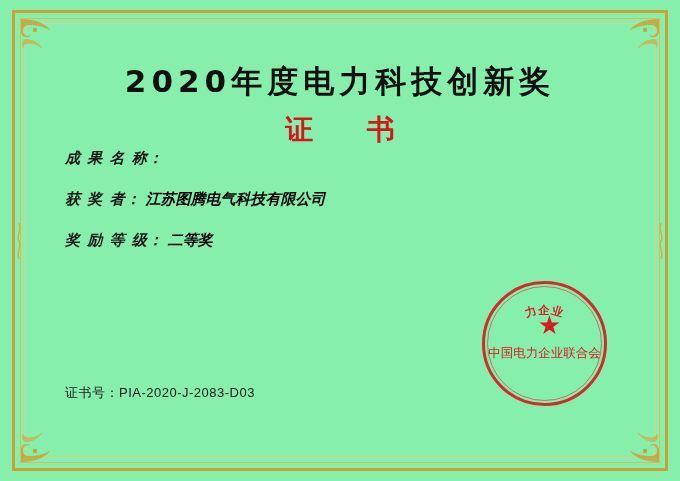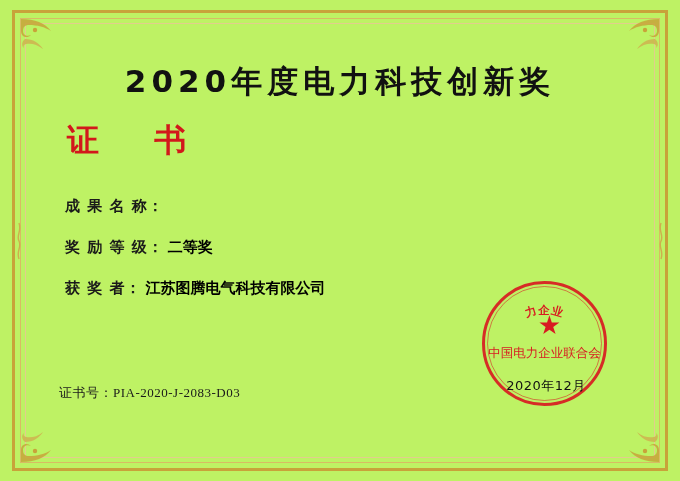--- a/index.html
+++ b/index.html
@@ -11,21 +11,21 @@
     height: 481px;
     background: #ffffff;
     font-family: "Liberation Sans", sans-serif;
     overflow: hidden;
   }
 
   .certificate {
     position: relative;
     width: 680px;
     height: 481px;
-    background: #bef264;
+    background: #86efac;
     box-sizing: border-box;
     padding-left: 8px;
   }
 
   
   .border-outer {
     position: absolute;
     left: 12px;
     top: 10px;
     right: 12px;
@@ -88,32 +88,33 @@
     margin-top: 16px;
     font-family: "DejaVu Sans", "Liberation Sans", sans-serif;
     font-size: 31px;
     font-weight: bold;
     letter-spacing: 5px;
     color: #111111;
     white-space: nowrap;
   }
 
   .title-sub {
-    margin-top: 16px;
+    text-align: center;
+    margin-top: 8px;
     font-family: "DejaVu Serif", "Liberation Serif", serif;
-    font-size: 32px;
+    font-size: 28px;
     font-weight: bold;
     letter-spacing: 22px;
     text-indent: 22px;
     color: #d2181b;
   }
 
   .fields {
-    margin-top: 34px;
     padding-left: 20px;
+    font-style: italic;
   }
 
   .field-row {
     display: flex;
     align-items: baseline;
     margin-bottom: 22px;
     font-size: 15px;
     color: #1a1a1a;
   }
 
@@ -131,23 +132,23 @@
     font-size: 15px;
     margin-left: 4px;
     color: #000000;
   }
 
   .field-row.long .field-value { font-size: 14.5px; }
 
   
   .cert-no {
     position: absolute;
-    left: 14px;
+    left: 20px;
     bottom: 34px;
-    font-family: Liberation Serif, serif;
+    font-family: Liberation Sans, sans-serif;
     font-size: 13px;
     color: #1a1a1a;
     letter-spacing: 0.5px;
   }
 
   
   .seal-wrap {
     position: absolute;
     right: 18px;
     bottom: 20px;
@@ -279,27 +280,27 @@
     <div class="title-main">2020年度电力科技创新奖</div>
     <div class="title-sub">证 书</div>
 
     <div class="fields">
 
       <div class="field-row long">
         <span class="field-label">成 果 名 称：</span>
       </div>
 
       <div class="field-row">
+        <span class="field-label">获  奖  者：</span>
+        <span class="field-value">江苏图腾电气科技有限公司</span>
+      </div>
+
+      <div class="field-row">
         <span class="field-label">奖 励 等 级：</span>
         <span class="field-value">二等奖</span>
-      </div>
-
-      <div class="field-row">
-        <span class="field-label">获  奖  者：</span>
-        <span class="field-value">江苏图腾电气科技有限公司</span>
       </div>
 
     </div>
 
     <div class="cert-no">
       <span>证书号：</span><span>PIA-2020-J-2083-D03</span>
     </div>
 
     <div class="seal-wrap">
       <div class="seal-circle"></div>
@@ -311,17 +312,16 @@
             <path id="arcpath" d="M 20 66 A 43 43 0 0 1 105 66" fill="none"></path>
           </defs>
           <text>
             <textPath href="#arcpath" startOffset="50%" text-anchor="middle" id="arc-label">力企业</textPath></text>
 
         </svg>
       </div>
 
       <div class="seal-star">★</div>
       <div class="seal-org">中国电力企业联合会</div>
-      <div class="seal-date">2020年12月</div>
     </div>
 
   </div>
 </div>
 
 </body></html>

